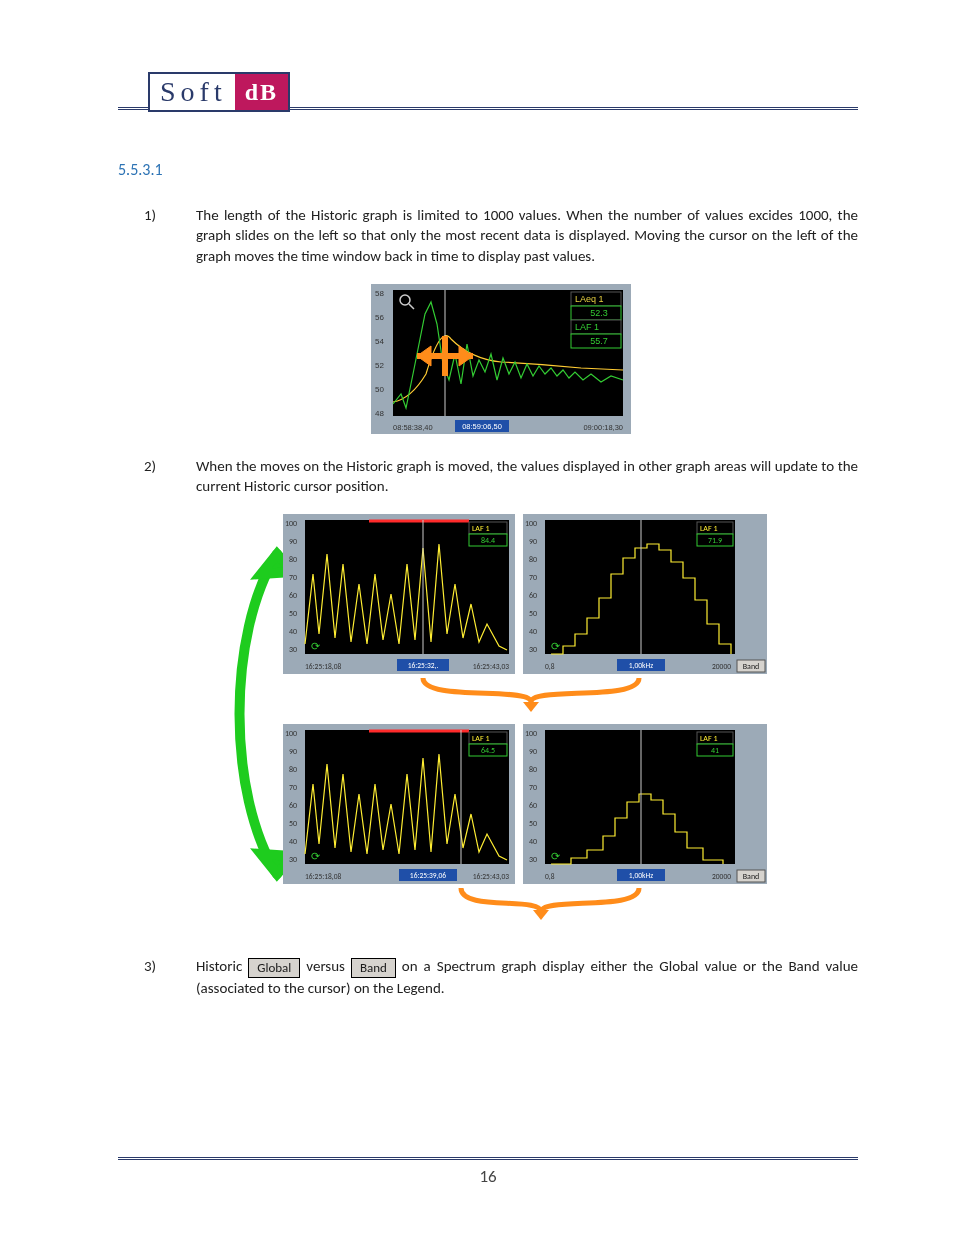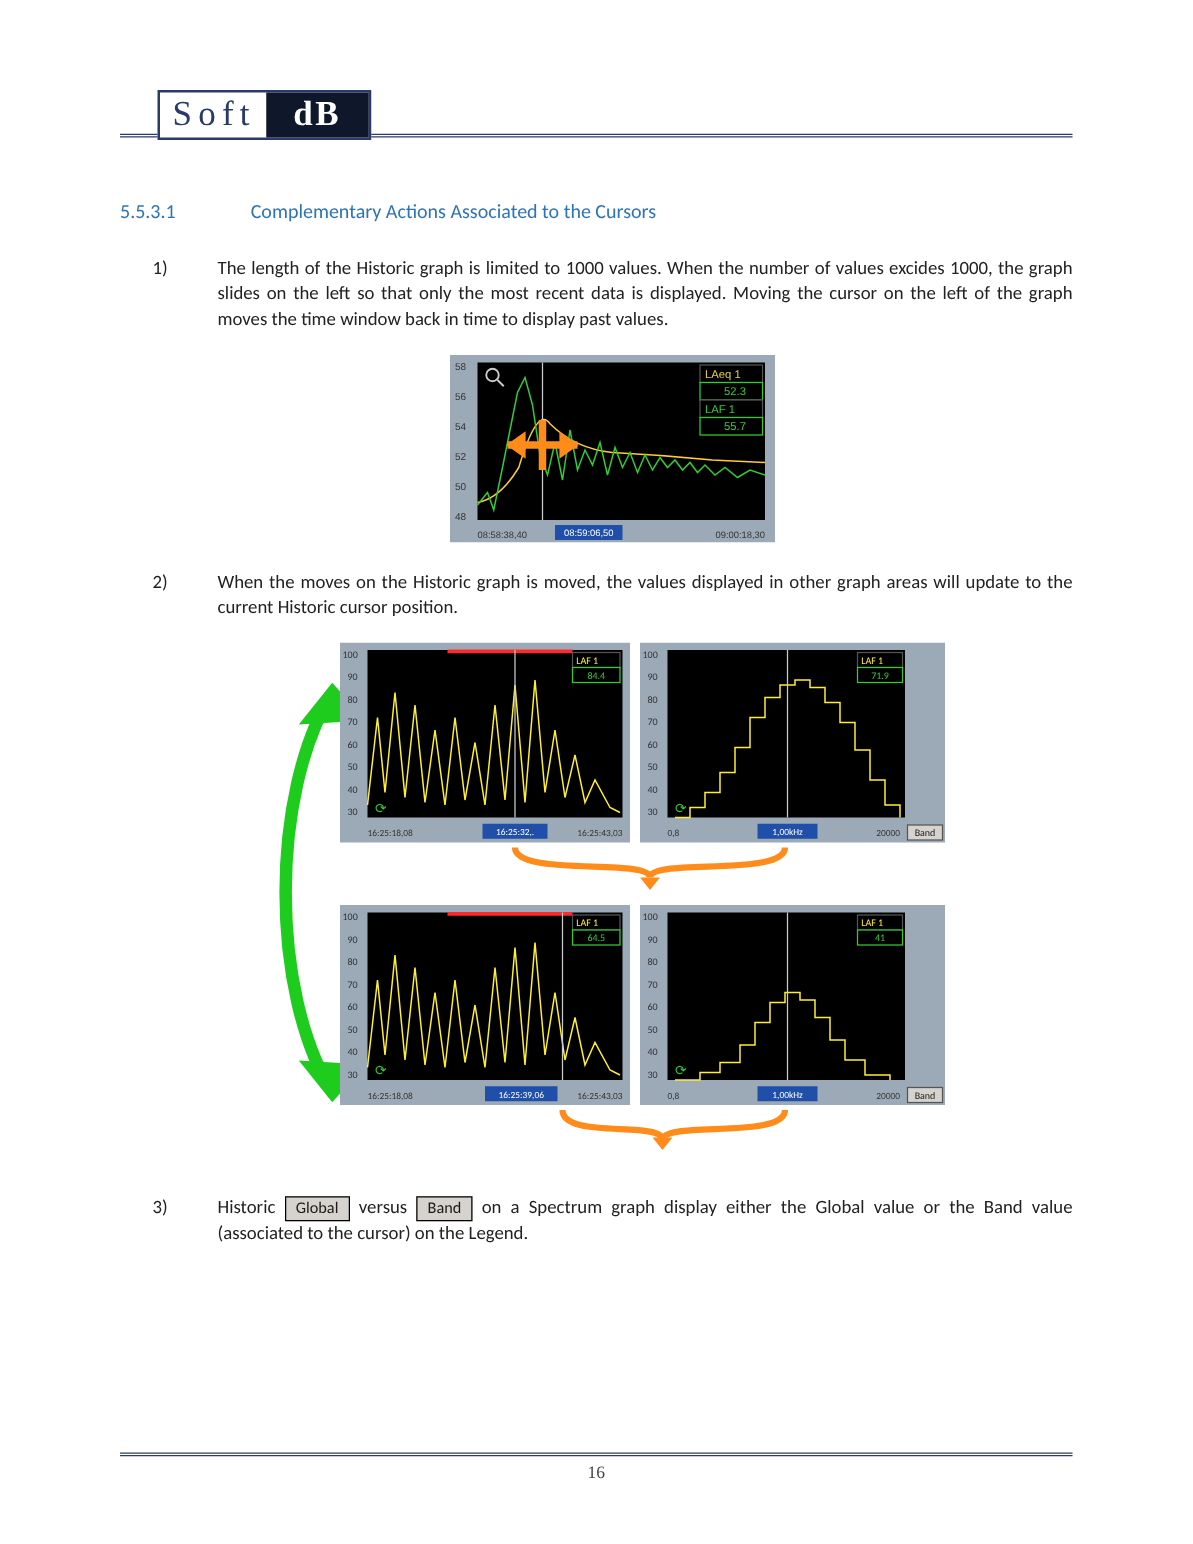--- a/index.html
+++ b/index.html
@@ -7,20 +7,21 @@
     background: #fff;
     font-family: Calibri, "Segoe UI", Arial, sans-serif;
     color: #222;
     width: 954px;
     margin: 0 auto;
   }
   .page {
     padding: 72px 96px 40px 96px;
     position: relative;
     min-height: 1235px;
+    margin-left: 22px;
   }
   
   .header {
     display: flex;
     align-items: flex-end;
     margin-bottom: 48px;
   }
   .logo {
     display: inline-flex;
     align-items: center;
@@ -29,27 +30,27 @@
   }
   .logo-soft {
     font-family: "Times New Roman", serif;
     color: #2a3a6a;
     font-size: 28px;
     letter-spacing: 5px;
     padding: 0 8px 0 10px;
     background: #fff;
   }
   .logo-db {
-    background: #0f172a;
+    background: #be185d;
     color: #fff;
     font-family: "Times New Roman", serif;
     font-weight: bold;
-    font-size: 28px;
+    font-size: 24px;
     letter-spacing: 2px;
-    padding: 0 22px;
+    padding: 0 10px;
     height: 100%;
     display: inline-flex;
     align-items: center;
   }
   .header-rule {
     flex: 1;
     border-bottom: 3px double #2a3a6a;
     height: 3px;
     margin-bottom: 2px;
   }
@@ -113,41 +114,39 @@
     right: 96px;
     bottom: 48px;
     text-align: center;
   }
   .footer-rule {
     border-top: 3px double #2a3a6a;
     margin-bottom: 6px;
   }
   .footer-num {
     color: #444;
-    font-size: 14px;
-    font-family: Liberation Serif, serif;
+    font-size: 17px;
   }
 </style>
 </head>
 <body>
 
 <div class="page">
 
   <div class="header">
     <div class="header-rule-left"></div>
     <div class="logo">
       <span class="logo-soft">Soft</span>
       <span class="logo-db">dB</span>
     </div>
     <div class="header-rule"></div>
   </div>
 
   <div class="section-heading">
     <span>5.5.3.1</span>
-    <span>Complementary Actions Associated to the Cursors</span>
   </div>
 
   <ol class="olist">
 
     <li>
       <span class="num">1)</span>
       <span class="body">
         <span>The length of the </span><b>Historic</b><span> graph is limited to 1000 values. When the number of values excides 1000, the graph slides on the left so that only the most recent data is displayed. Moving the cursor on the left of the graph moves the time window back in time to display past values.</span>
       </span>
     </li>

